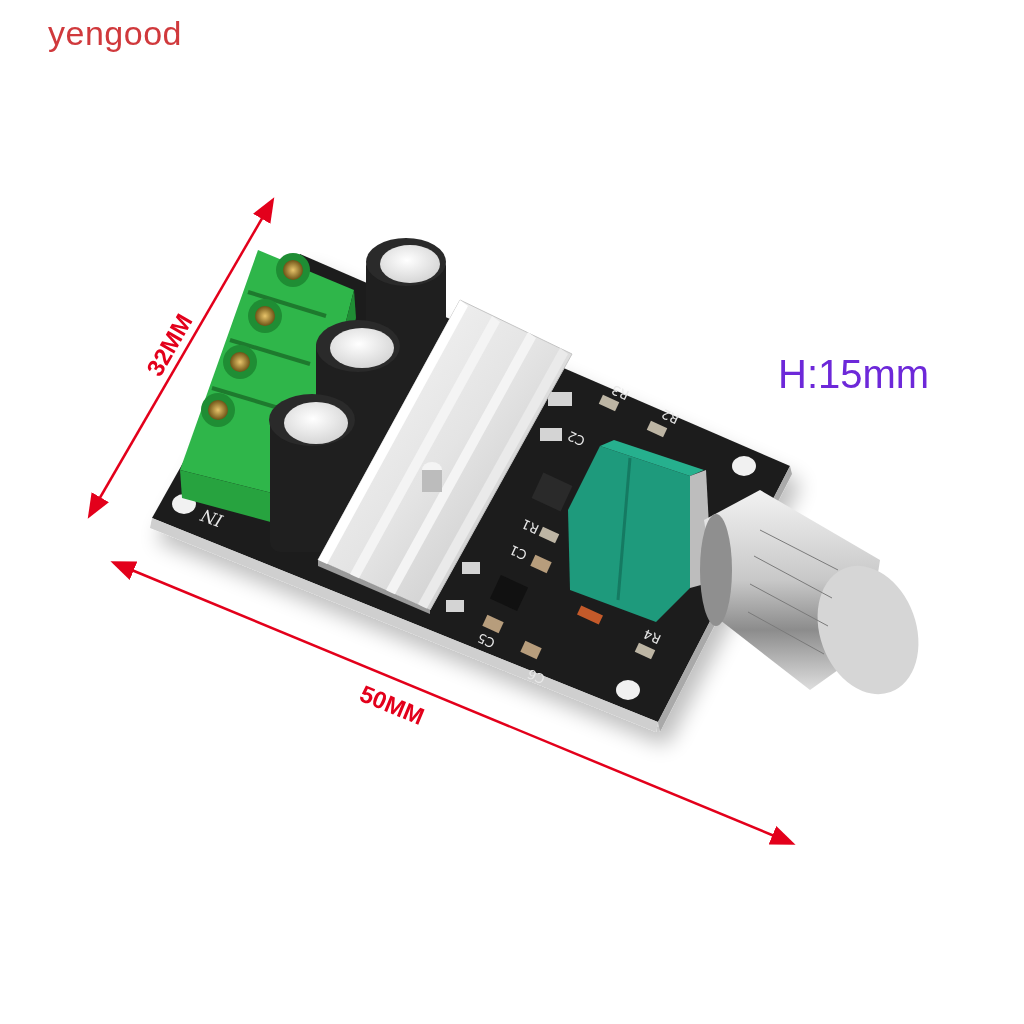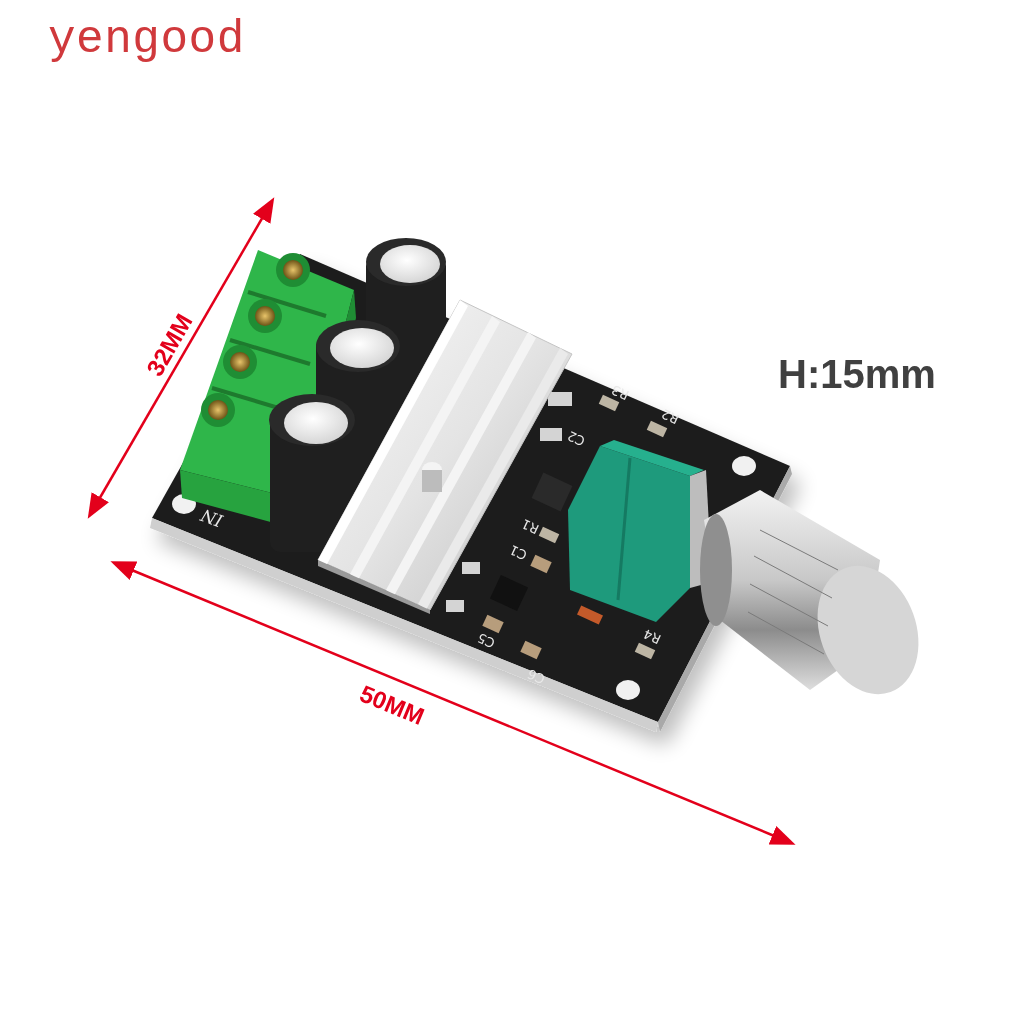--- a/index.html
+++ b/index.html
@@ -1,18 +1,18 @@
 <!DOCTYPE html>
 <html><head>
 <meta charset="utf-8">
 <style>
   html, body { margin:0; padding:0; }
   body { width:1024px; height:1024px; background:#ffffff; position:relative; overflow:hidden; font-family:"Liberation Sans", sans-serif; }
-  .watermark { position:absolute; left:48px; top:14px; font-family:Liberation Mono, monospace; font-size:46px; color:#d0393c; letter-spacing:0.5px; }
-  .height-label { position:absolute; left:778px; top:352px; font-family:"Liberation Sans", sans-serif; font-weight:bold; font-size:40px; color:#404040; }
+  .watermark { position:absolute; left:48px; top:14px; font-family:Liberation Sans, sans-serif; font-size:34px; color:#d0393c; letter-spacing:0.5px; }
+  .height-label { position:absolute; left:778px; top:352px; font-family:"Liberation Sans", sans-serif; font-weight:normal; font-size:40px; color:#6d28d9; }
   svg.scene { position:absolute; left:0; top:0; }
   .dim-text { font-family:"Liberation Sans", sans-serif; font-weight:bold; fill:#e3001b; font-size:24px; }
   .silk { font-family:"DejaVu Sans", sans-serif; fill:#e8e8e8; font-size:13px; }
   .silk-serif { font-family:"DejaVu Serif", serif; fill:#e8e8e8; font-size:17px; font-style:italic; }
 </style>
 </head>
 <body>
 
 <div class="watermark">yengood</div>
 <div class="height-label">H:15mm</div>

